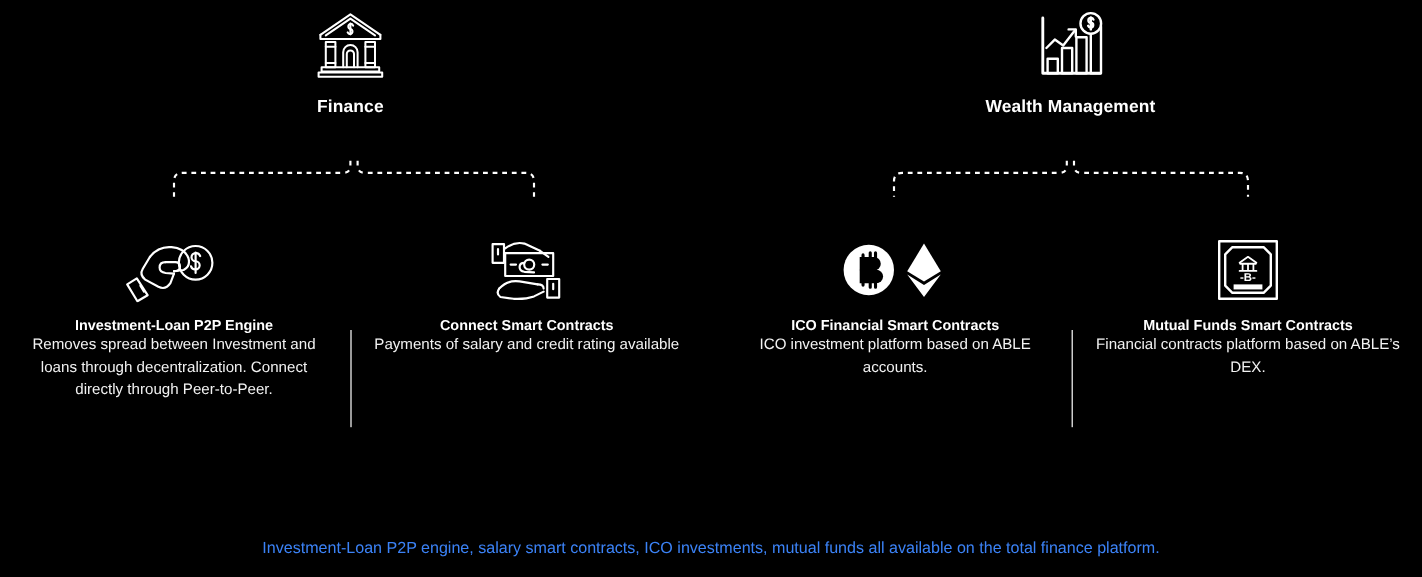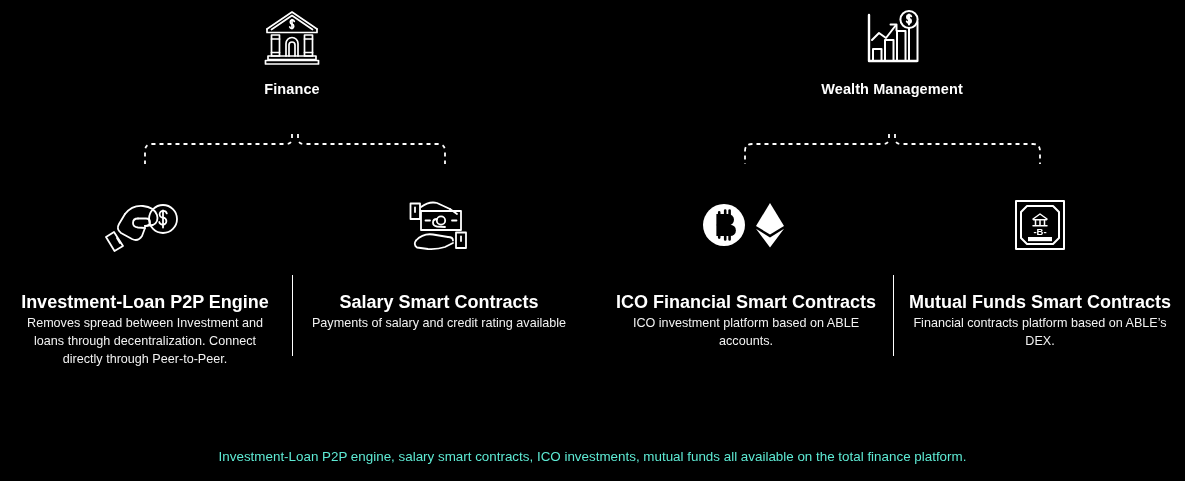--- a/index.html
+++ b/index.html
@@ -74,22 +74,22 @@
 
   .leaf-icon {
     height: 66px;
     display: flex;
     align-items: center;
     justify-content: center;
   }
   .leaf-icon svg { display: block; }
 
   .leaf-title {
-    margin-top: 34px;
-    font-size: 18px;
+    margin-top: 6px;
+    font-size: 12px;
     font-weight: 700;
     color: #ffffff;
     line-height: 1.2;
     white-space: nowrap;
   }
 
   .leaf-desc {
     font-size: 12.6px;
     font-weight: 400;
     line-height: 1.45;
@@ -110,21 +110,21 @@
 
   
   .caption {
     position: absolute;
     left: 0;
     right: 0;
     top: 449px;
     text-align: center;
     font-size: 13.4px;
     font-weight: 400;
-    color: #5eead4;
+    color: #3b82f6;
     line-height: 1.2;
   }
 </style>
 </head>
 <body>
 
 <div class="stage">
 
   <div class="top-node finance">
     <div class="top-icon">
@@ -225,21 +225,21 @@
         <path d="M11 10.5 L11 15"></path>
 
         <path d="M12 43.5 Q19 36 29 37.5 L44 40"></path>
         <path d="M44 40 Q49 40 49 43.5"></path>
         <path d="M12 43.5 Q9 47.5 13 50.5 L24 52 Q34 52.5 41 50 L49 46"></path>
 
         <path d="M52 35.5 L62 35.5 L62 51 L52 51 Z"></path>
         <path d="M57 39.5 L57 44"></path>
       </svg>
     </div>
-    <div class="leaf-title">Salary Smart Contracts</div>
+    <div class="leaf-title">Connect Smart Contracts</div>
     <div class="leaf-desc">Payments of salary and credit rating available</div>
   </div>
 
   <div class="leaf c3">
     <div class="leaf-icon">
       <svg width="88" height="46" viewBox="0 0 88 46" fill="none">
 
         <g>
           <circle cx="22" cy="23" r="21" fill="#ffffff"></circle>
           <path d="M17.2 10.4 L17.2 35.6 M23.2 8.6 L23.2 13.4 M23.2 32.6 L23.2 37.4 M27.6 8.6 L27.6 13.4 M27.6 32.6 L27.6 37.4" stroke="#000000" stroke-width="2.6" stroke-linecap="round"></path>

